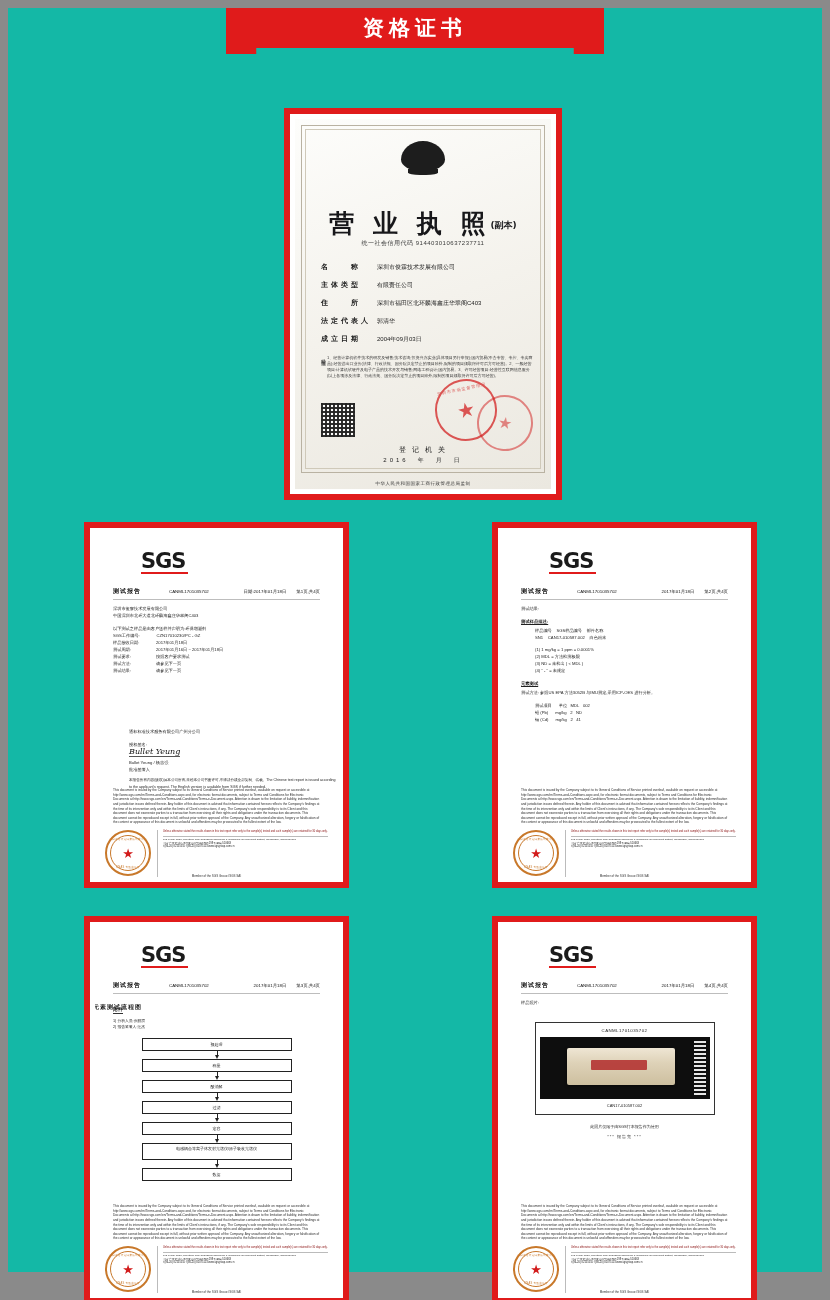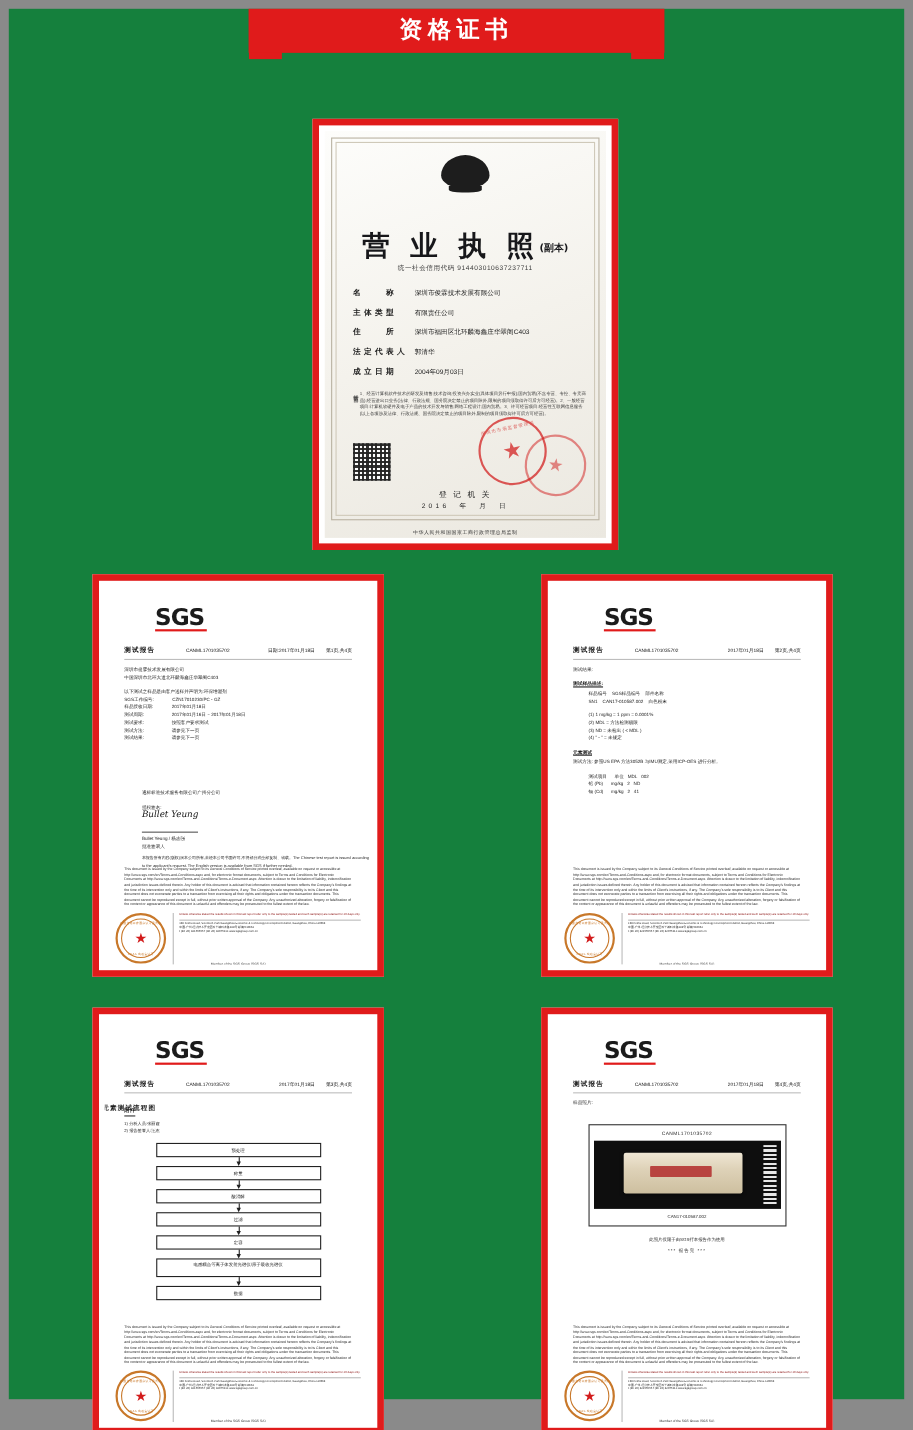--- a/index.html
+++ b/index.html
@@ -10,21 +10,21 @@
     width: 830px;
     height: 1300px;
     background: #8a8a8a;
     font-family: "Liberation Sans", sans-serif;
     overflow: hidden;
   }
   .page {
     position: relative;
     width: 830px;
     height: 1280px;
-    background: #15803d;
+    background: #14b8a6;
     box-sizing: border-box;
     border-left: 8px solid #8a8a8a;
     border-right: 8px solid #8a8a8a;
     border-top: 8px solid #8a8a8a;
     border-bottom: 8px solid #8a8a8a;
   }
   
   .banner-wrap {
     position: absolute;
     top: 0;
@@ -360,21 +360,21 @@
     bottom: 86px;
     font-size: 4.2px;
     line-height: 7px;
   }
   .sig-script {
     font-family: "DejaVu Serif", serif;
     font-size: 8px;
     font-style: italic;
     color: #111;
     border-bottom: 0.5px solid #555;
-    padding-bottom: 12px;
+    padding-bottom: 1px;
     display: inline-block;
     margin-bottom: 2px;
     text-align: center;
   }
   .sgs-disclaimer {
     position: absolute;
     left: 18px;
     right: 18px;
     bottom: 52px;
     font-size: 3.2px;

